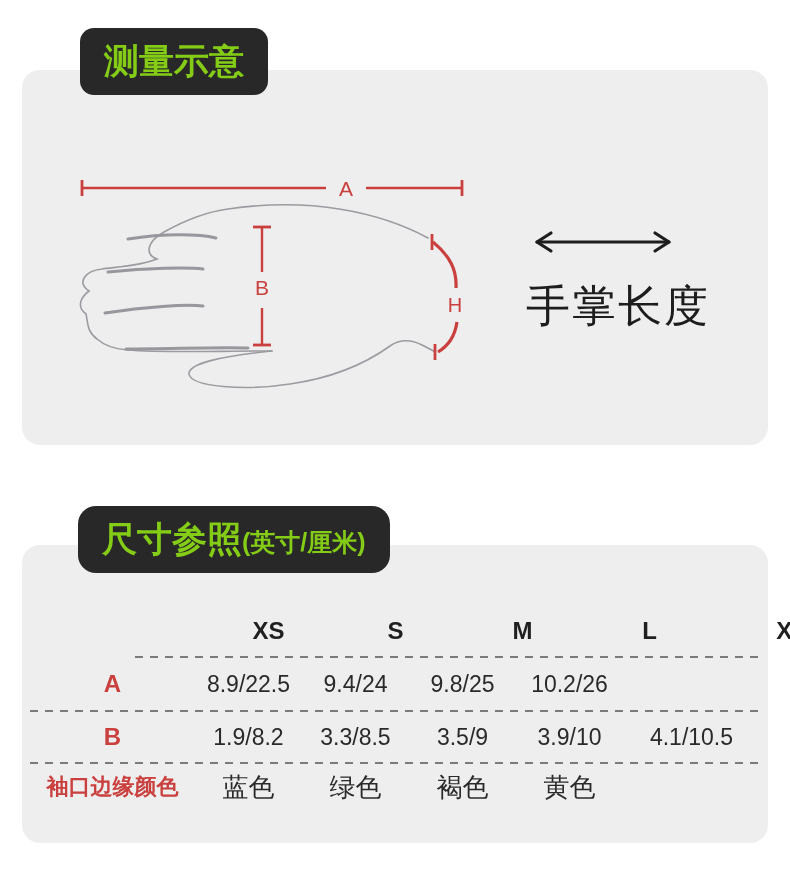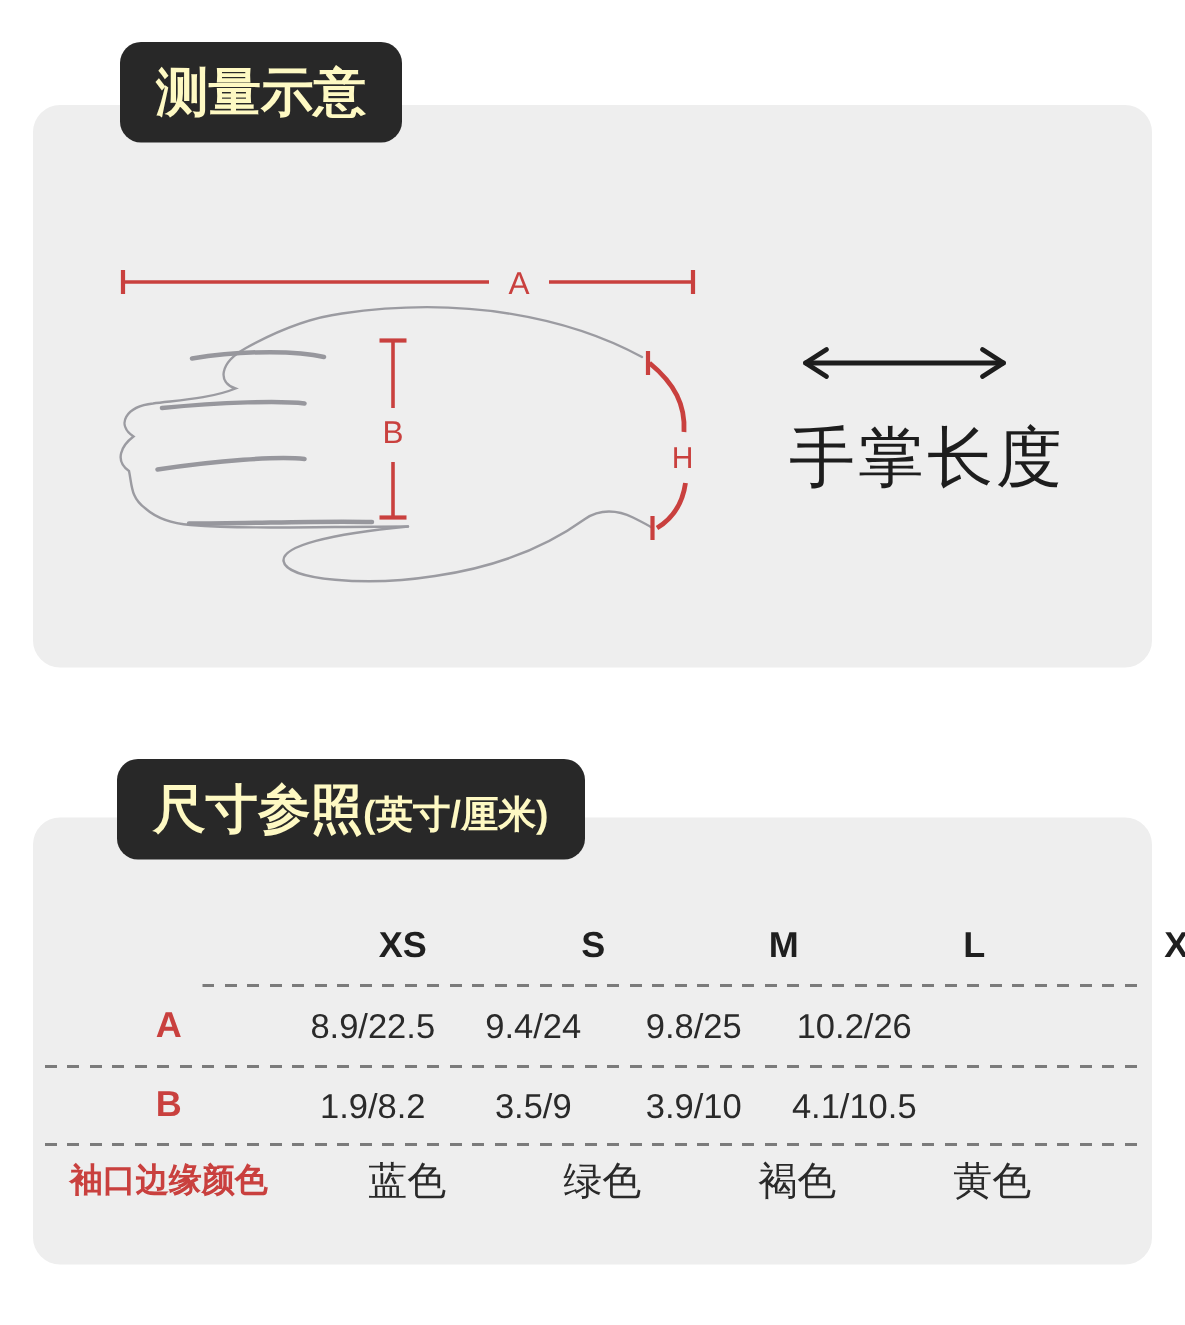--- a/index.html
+++ b/index.html
@@ -6,40 +6,40 @@
   .page{
     position:relative;width:790px;height:883px;background:#ffffff;
     font-family:"Liberation Sans","DejaVu Sans",sans-serif;overflow:hidden;
   }
   .panel{
     position:absolute;left:22px;width:746px;background:#eeeeee;border-radius:18px;
   }
   .panel-measure{top:70px;height:375px;}
   .panel-size{top:545px;height:298px;}
   .badge{
-    position:absolute;background:#282828;color:#fef9c3;border-radius:14px;
+    position:absolute;background:#282828;color:#84cc16;border-radius:14px;
     padding:10px 24px;font-weight:bold;white-space:nowrap;display:flex;align-items:baseline;
   }
   .badge-measure{left:80px;top:28px;font-size:35px;}
-  .badge-size{left:78px;top:506px;}
+  .badge-size{left:78px;top:506px;border-radius:18px;}
   .badge-size .main{font-size:35px;font-weight:bold;}
   .badge-size .sub{font-size:25px;font-weight:bold;}
   .hand-svg{position:absolute;left:60px;top:160px;}
   .arrow-svg{position:absolute;left:528px;top:228px;}
   .palm-label{
     position:absolute;left:526px;top:280px;font-size:44px;line-height:1.2;
     color:#1d1d1d;font-weight:500;letter-spacing:2px;white-space:nowrap;
   }
   
   .size-table{position:absolute;left:30px;top:606px;width:730px;display:flex;flex-direction:column;}
   .trow{display:grid;grid-template-columns:165px 107px 107px 107px 107px 137px;align-items:center;}
   .row-header{height:50px;gap:20px;}
   .row-a{height:52px;}
   .row-b{height:50px;}
-  .row-c{height:46px;gap:23px;}
+  .row-c{height:46px;}
   .cell{text-align:center;color:#2a2a2a;font-size:23px;}
   .cell.hd{font-weight:bold;font-size:24px;color:#1f1f1f;}
   .cell.rowlabel{color:#c9403e;font-weight:bold;font-size:24px;}
   .cell.rowlabel-wide{color:#c9403e;font-weight:bold;font-size:22px;}
   .cell.colorname{font-size:26px;}
   .divider{height:2px;background:repeating-linear-gradient(to right,#7b7b7b 0 8px,transparent 8px 15px);}
   .divider.partial{margin-left:105px;width:625px;}
   .divider.full{width:730px;}
 </style>
 </head>
@@ -129,20 +129,21 @@
       <div class="cell">8.9/22.5</div>
       <div class="cell">9.4/24</div>
       <div class="cell">9.8/25</div>
       <div class="cell">10.2/26</div>
     </div>
     <div class="divider full"></div>
 
     <div class="trow row-b">
       <div class="cell rowlabel">B</div>
       <div class="cell">1.9/8.2</div>
+      <div class="cell">3.3/8.5</div>
       <div class="cell">3.5/9</div>
       <div class="cell">3.9/10</div>
       <div class="cell">4.1/10.5</div>
     </div>
     <div class="divider full"></div>
 
     <div class="trow row-c">
       <div class="cell rowlabel-wide">袖口边缘颜色</div>
       <div class="cell colorname">蓝色</div>
       <div class="cell colorname">绿色</div>

